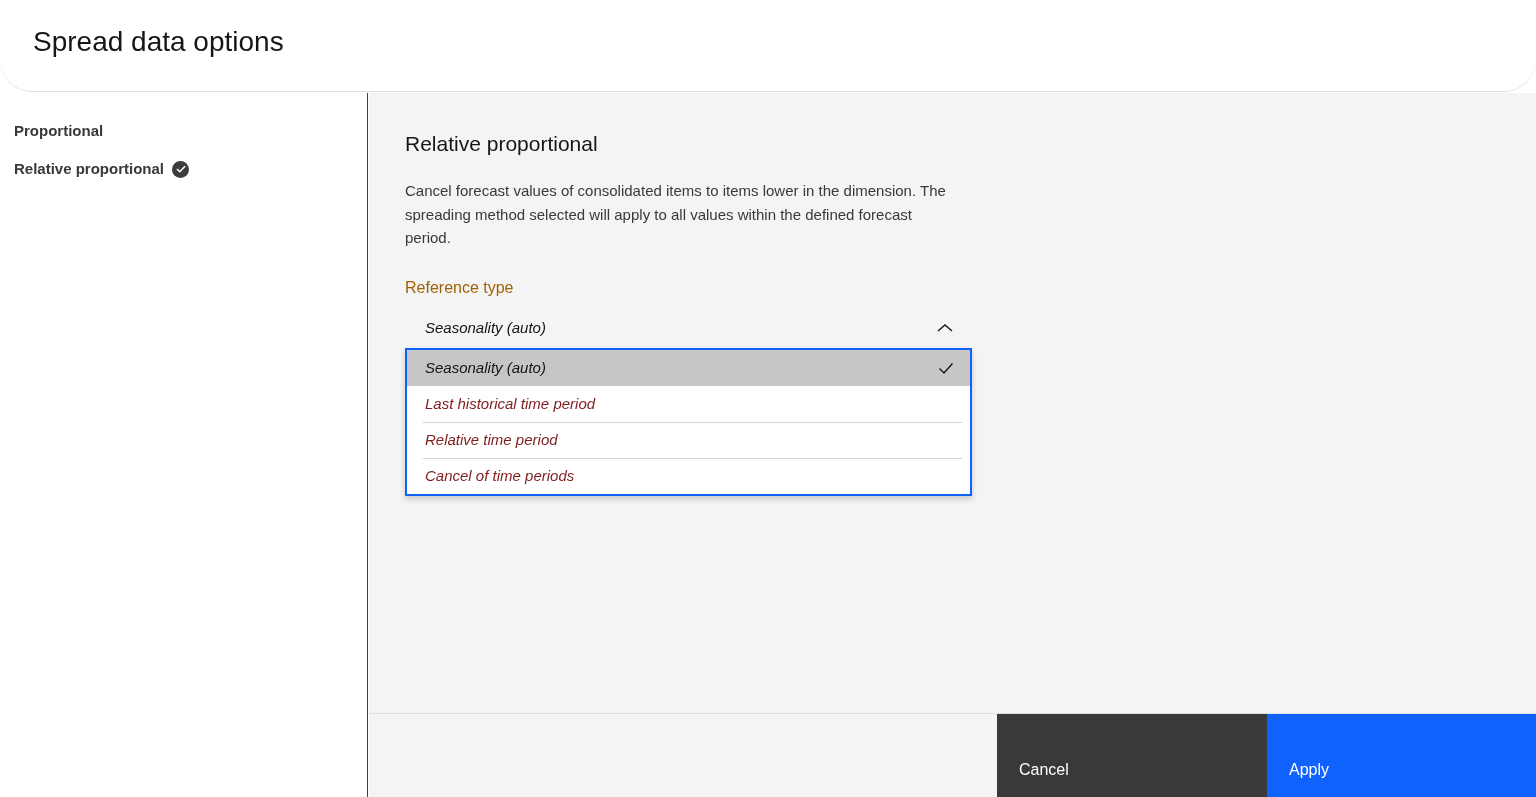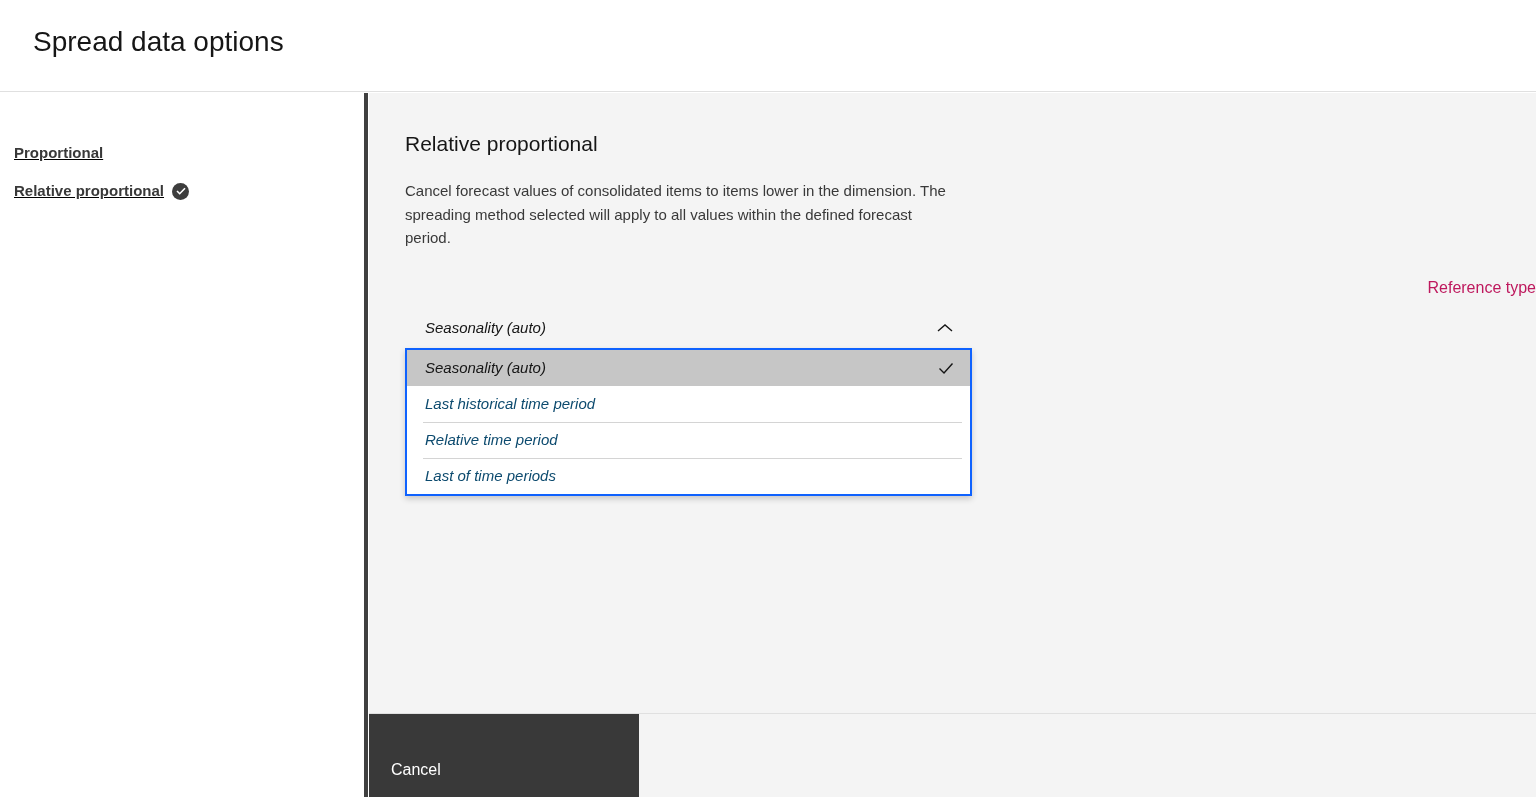--- a/index.html
+++ b/index.html
@@ -9,34 +9,34 @@
     background: #ffffff;
     overflow: hidden;
     position: relative;
   }
 
   
   .header {
     position: absolute; left: 0; top: 0; width: 1536px; height: 92px;
     background: #ffffff;
     border-bottom: 1px solid #e0e0e0;
+    border-radius: 32px;
   }
   .dialog-title {
     position: absolute; left: 33px; top: 26px;
     font-size: 28px; font-weight: 400; color: #161616;
     letter-spacing: 0;
   }
 
   
   .sidebar {
     position: absolute; left: 0; top: 93px; width: 368px; bottom: 0;
     background: #ffffff;
-    border-right: 4px solid #404040;
-    padding: 50px 14px 0 14px;
-    text-decoration: underline;
+    border-right: 1px solid #404040;
+    padding: 28px 14px 0 14px;
   }
   .side-item {
     display: flex; align-items: center;
     font-size: 15px; font-weight: 700; color: #393939;
     line-height: 20px;
     margin-bottom: 18px;
     cursor: pointer;
   }
   .check-badge {
     display: inline-flex; align-items: center; justify-content: center;
@@ -52,21 +52,21 @@
   .content { padding: 37px 0 0 36px; }
   .section-heading {
     font-size: 21px; font-weight: 400; color: #161616; line-height: 28px;
   }
   .section-desc {
     margin-top: 21px; width: 548px;
     font-size: 15px; line-height: 23.5px; color: #393939;
   }
   .field-label {
     margin-top: 27px;
-    font-size: 16px; font-weight: 400; color: #be185d; line-height: 22px; text-align: right;
+    font-size: 16px; font-weight: 400; color: #a16207; line-height: 22px;
   }
 
   
   .dropdown { margin-top: 9px; width: 567px; position: relative; font-style: italic; }
   .dropdown-trigger {
     height: 40px; width: 567px;
     display: flex; align-items: center; justify-content: space-between;
     padding: 0 18px 0 20px;
     cursor: pointer;
     font-size: 15px; color: #161616;
@@ -75,38 +75,38 @@
     width: 567px;
     background: #ffffff;
     border: 2px solid #0f62fe;
     box-shadow: 0 3px 6px rgba(0,0,0,0.18);
   }
   .menu-option {
     position: relative;
     height: 36px;
     display: flex; align-items: center; justify-content: space-between;
     padding: 0 16px 0 18px;
-    font-size: 15px; color: #0c4a6e;
+    font-size: 15px; color: #7f1d1d;
     cursor: pointer;
     background: #ffffff;
   }
   .menu-option.selected {
     background: #c6c6c6; color: #161616;
   }
   .menu-option.with-divider::before {
     content: ""; position: absolute; left: 16px; right: 8px; top: 0;
     border-top: 1px solid #d4d4d4;
   }
 
   
   .footer {
     position: absolute; left: 369px; right: 0; bottom: 0; height: 84px;
     background: #f4f4f4;
     border-top: 1px solid #e0e0e0;
-    display: flex; 
+    display: flex; justify-content: flex-end;
   }
   .btn {
     height: 84px; border: none; cursor: pointer;
     font-family: "Liberation Sans", sans-serif;
     font-size: 16px; color: #ffffff; text-align: left;
     padding: 28px 0 0 22px;
     display: block;
   }
   .btn-cancel { width: 270px; background: #393939; }
   .btn-apply  { width: 269px; background: #0f62fe; }
@@ -159,22 +159,23 @@
             </svg>
           </span>
         </div>
         <div class="menu-option">
           <span>Last historical time period</span>
         </div>
         <div class="menu-option with-divider">
           <span>Relative time period</span>
         </div>
         <div class="menu-option with-divider">
-          <span>Last of time periods</span>
+          <span>Cancel of time periods</span>
         </div>
       </div>
     </div>
   </div>
 </div>
 
 <div class="footer">
   <button class="btn btn-cancel">Cancel</button>
+  <button class="btn btn-apply">Apply</button>
 </div>
 
 </body></html>

